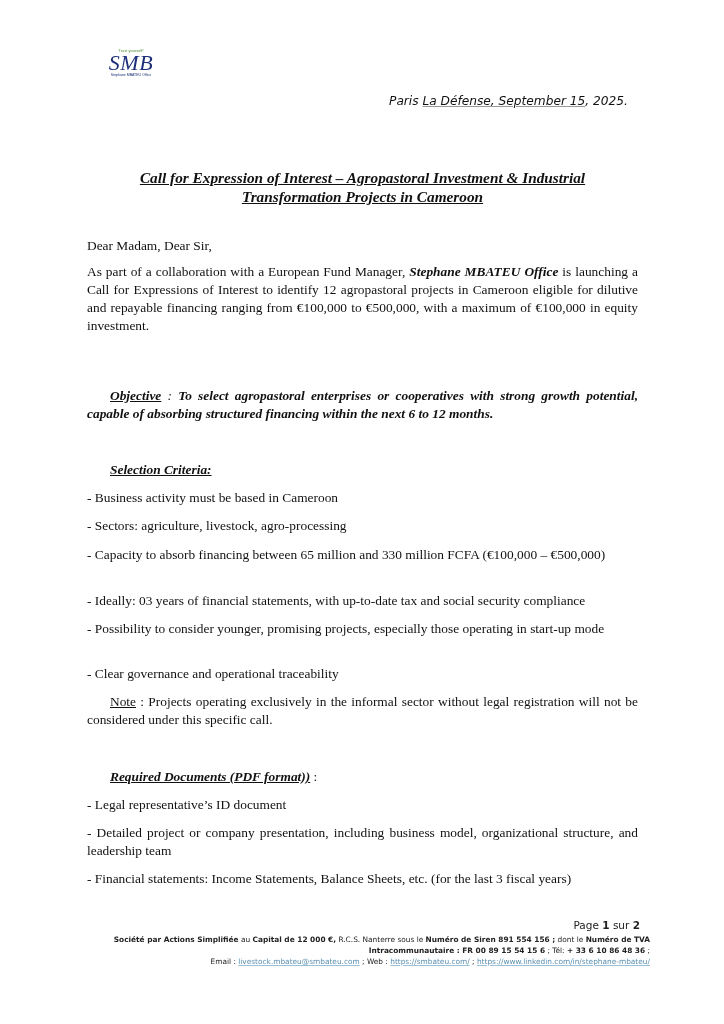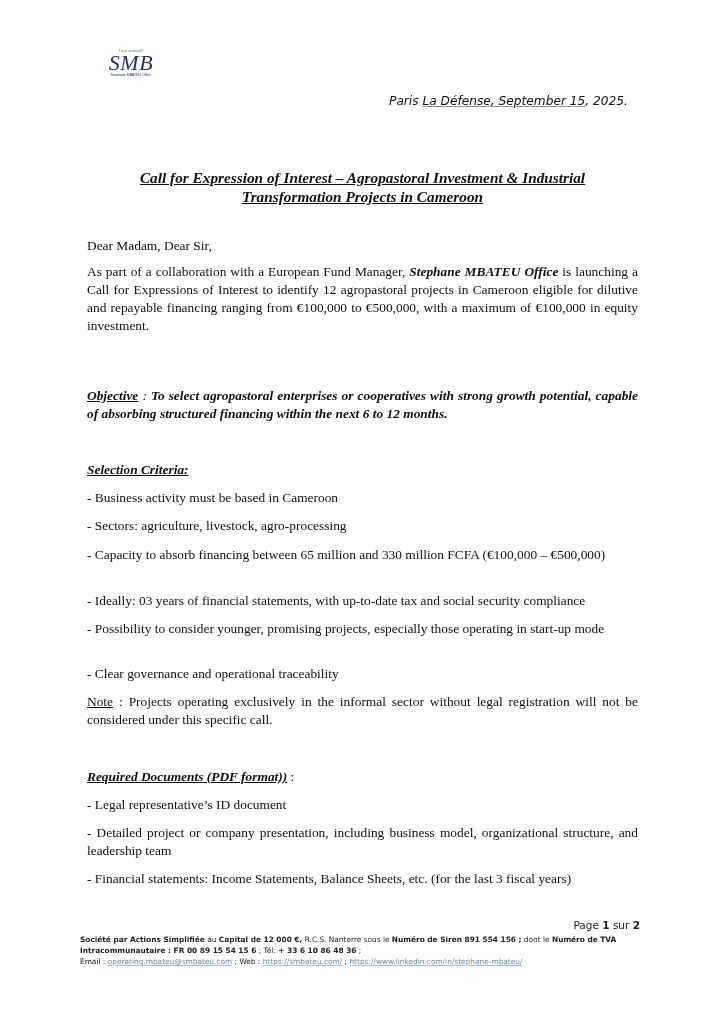--- a/index.html
+++ b/index.html
@@ -11,33 +11,33 @@
     .logo-mark { font-family: "Liberation Serif", serif; font-style: italic; font-size: 22px; line-height: 20px; color: #1d2f7a; letter-spacing: 0.5px; }
     .logo-sub { font-family: "Liberation Sans", sans-serif; font-size: 3.5px; color: #1d2f7a; line-height: 5px; }
 
     .date { position: absolute; right: 96px; top: 94px; font-family: "DejaVu Sans", sans-serif; font-style: italic; font-size: 12.2px; color: #111; }
     .date .ul { text-decoration: underline; text-decoration-color: #999; }
 
     .title { position: absolute; left: 90px; top: 168px; width: 545px; text-align: center; font-family: "Liberation Serif", serif; font-weight: bold; font-style: italic; font-size: 15.3px; line-height: 19px; text-decoration: underline; }
 
     .body-text { position: absolute; left: 87px; width: 551px; font-family: "Liberation Serif", serif; font-size: 13.4px; line-height: 18px; text-align: justify; }
     .bi { font-weight: bold; font-style: italic; }
-    .u { text-decoration: underline; }
+    .u { text-decoration: underline; margin-left: 23px; }
 
     .greet { top: 237px; }
     .intro { top: 263px; }
     .objective { top: 387px; }
     .sel-head { top: 461px; }
 
     .item { position: absolute; left: 87px; width: 551px; font-family: "Liberation Serif", serif; font-size: 13.4px; line-height: 18px; text-align: justify; }
 
     .footer { position: absolute; left: 80px; width: 570px; font-family: "DejaVu Sans", sans-serif; color: #222; }
     .pageno { position: absolute; right: 84px; top: 919px; font-family: "DejaVu Sans", sans-serif; font-size: 10.5px; color: #222; padding-left: 14px; }
     .pageno b { font-weight: bold; }
-    .legal { top: 934px; text-align: left; font-size: 7.4px; line-height: 11px; }
+    .legal { top: 934px; text-align: right; font-size: 7.4px; line-height: 11px; }
     .legal b { font-weight: bold; }
     .link { color: #5a8fb0; text-decoration: underline; text-decoration-color: #9cc0d6; }
   </style>
 </head>
 <body>
 
 <div class="page">
 
   <div class="logo">
     <div class="logo-tag">Trust yourself!</div>
@@ -89,17 +89,17 @@
 
   <div class="pageno">
     <span>Page </span><b>1</b><span> sur </span><b>2</b>
   </div>
 
   <div class="footer legal">
     <div>
       <b>Société par Actions Simplifiée</b><span> au </span><b>Capital de 12 000 €,</b><span> R.C.S. Nanterre sous le </span><b>Numéro de Siren 891 554 156 ;</b><span> dont le </span><b>Numéro de TVA Intracommunautaire : FR 00 89 15 54 15 6</b><span> ; Tél: </span><b>+ 33 6 10 86 48 36</b><span> ;</span>
     </div>
     <div>
-      <span>Email : </span><span class="link">operating.mbateu@smbateu.com</span><span> ; Web : </span><span class="link">https://smbateu.com/</span><span> ; </span><span class="link">https://www.linkedin.com/in/stephane-mbateu/</span>
+      <span>Email : </span><span class="link">livestock.mbateu@smbateu.com</span><span> ; Web : </span><span class="link">https://smbateu.com/</span><span> ; </span><span class="link">https://www.linkedin.com/in/stephane-mbateu/</span>
     </div>
   </div>
 
 </div>
 
 </body></html>

